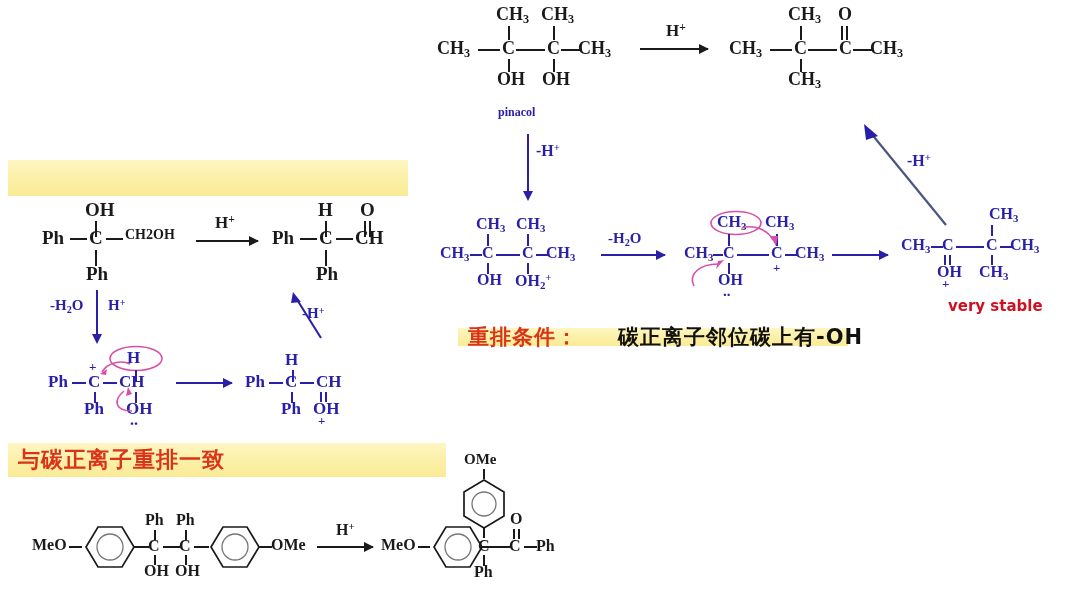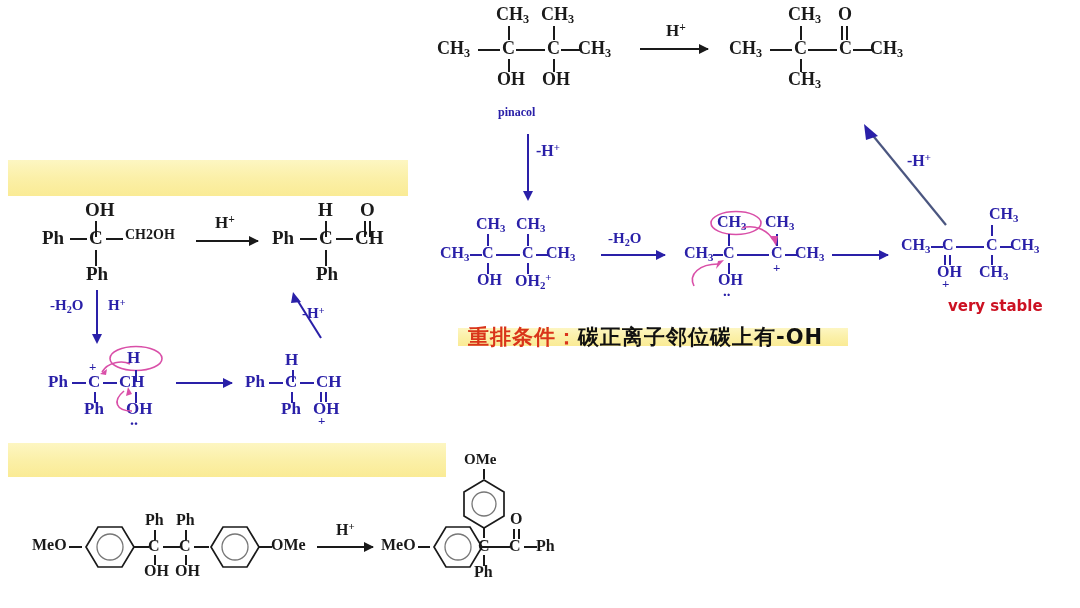--- a/index.html
+++ b/index.html
@@ -16,21 +16,21 @@
     background:linear-gradient(to bottom,#fdf6c2 0%,#fbf0a8 50%,#faeb95 100%);
     color:#d9341a;
     font-family:"DejaVu Sans", sans-serif;
     font-weight:bold;
     letter-spacing:1px;
     display:flex;align-items:center;
     padding:2px 10px;
     box-sizing:border-box;
     white-space:nowrap;
   }
-  .banner .blk{color:#111111;}
+  .banner .blk{color:#111111;margin-left:40px;}
   
   .chem{
     font-family:"Liberation Serif", serif;
     font-weight:bold;
     white-space:nowrap;
     line-height:1;
   }
   .blue{color:#2a20a8;}
   .black{color:#1a1a1a;}
   .red{color:#cc1122;}
@@ -143,20 +143,21 @@
 <div class="hbond b" style="left:300px;top:382px;width:14px;"></div>
 <div class="abs chem blue" style="left:316px;top:373px;font-size:17px;">CH</div>
 <div class="vbond b" style="left:291px;top:392px;height:11px;"></div>
 <div class="abs chem blue" style="left:281px;top:400px;font-size:17px;">Ph</div>
 <div class="vbond b" style="left:320px;top:392px;height:10px;"></div>
 <div class="vbond b" style="left:325px;top:392px;height:10px;"></div>
 <div class="abs chem blue" style="left:313px;top:400px;font-size:17px;">OH</div>
 <div class="abs chem blue" style="left:318px;top:414px;font-size:13px;">+</div>
 
 <div class="banner abs" style="left:8px;top:443px;width:438px;height:34px;font-size:22px;">
+    <span>与碳正离子重排一致</span>
 </div>
 
 <div class="abs chem black" style="left:32px;top:537px;font-size:16px;">MeO</div>
 <div class="hbond" style="left:69px;top:546px;width:13px;"></div>
 <svg class="ring" style="left:82px;top:519px;" width="56" height="56" viewBox="0 0 56 56">
   <polygon points="4,28 16,8 40,8 52,28 40,48 16,48" fill="none" stroke="#1a1a1a" stroke-width="1.7"></polygon>
   <circle cx="28" cy="28" r="13" fill="none" stroke="#777" stroke-width="1.3"></circle>
 </svg>
 <div class="hbond" style="left:134px;top:546px;width:15px;"></div>
 <div class="abs chem black" style="left:145px;top:512px;font-size:16px;">Ph</div>

